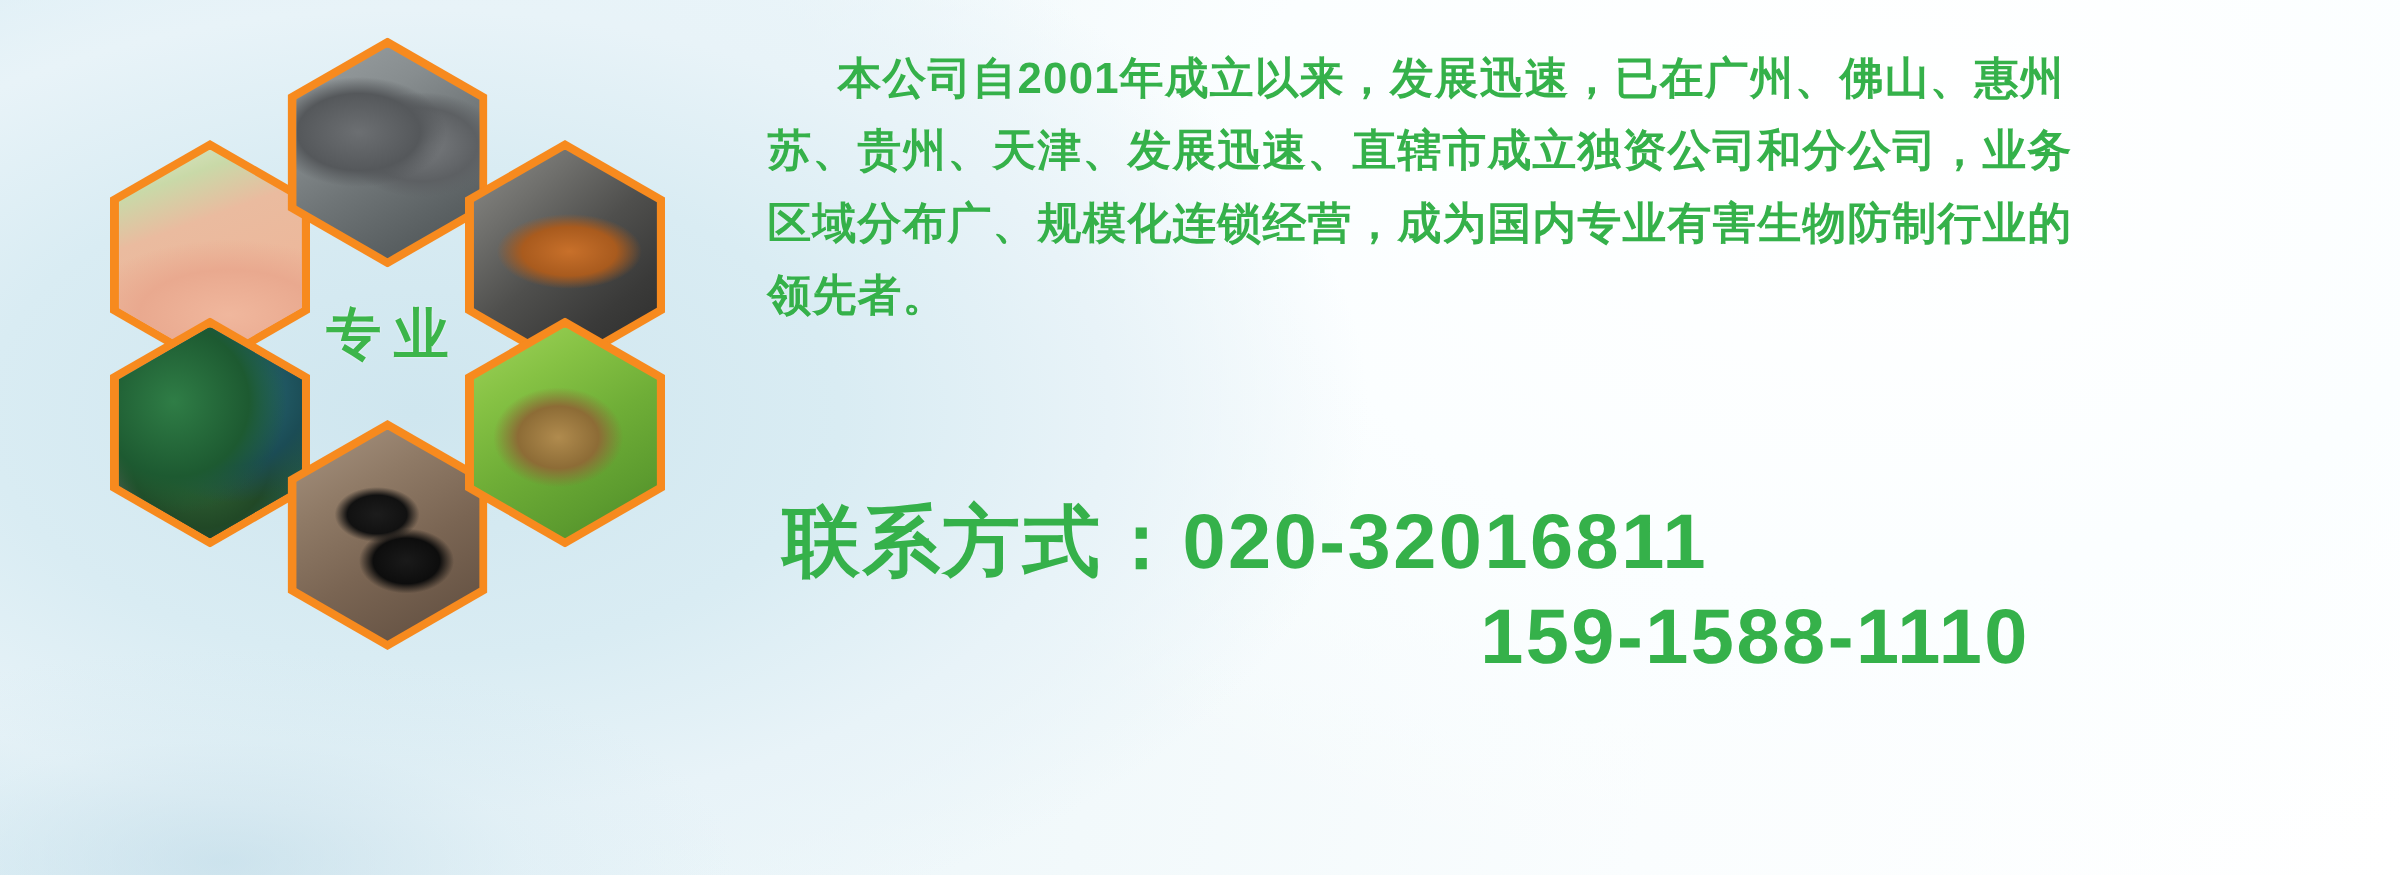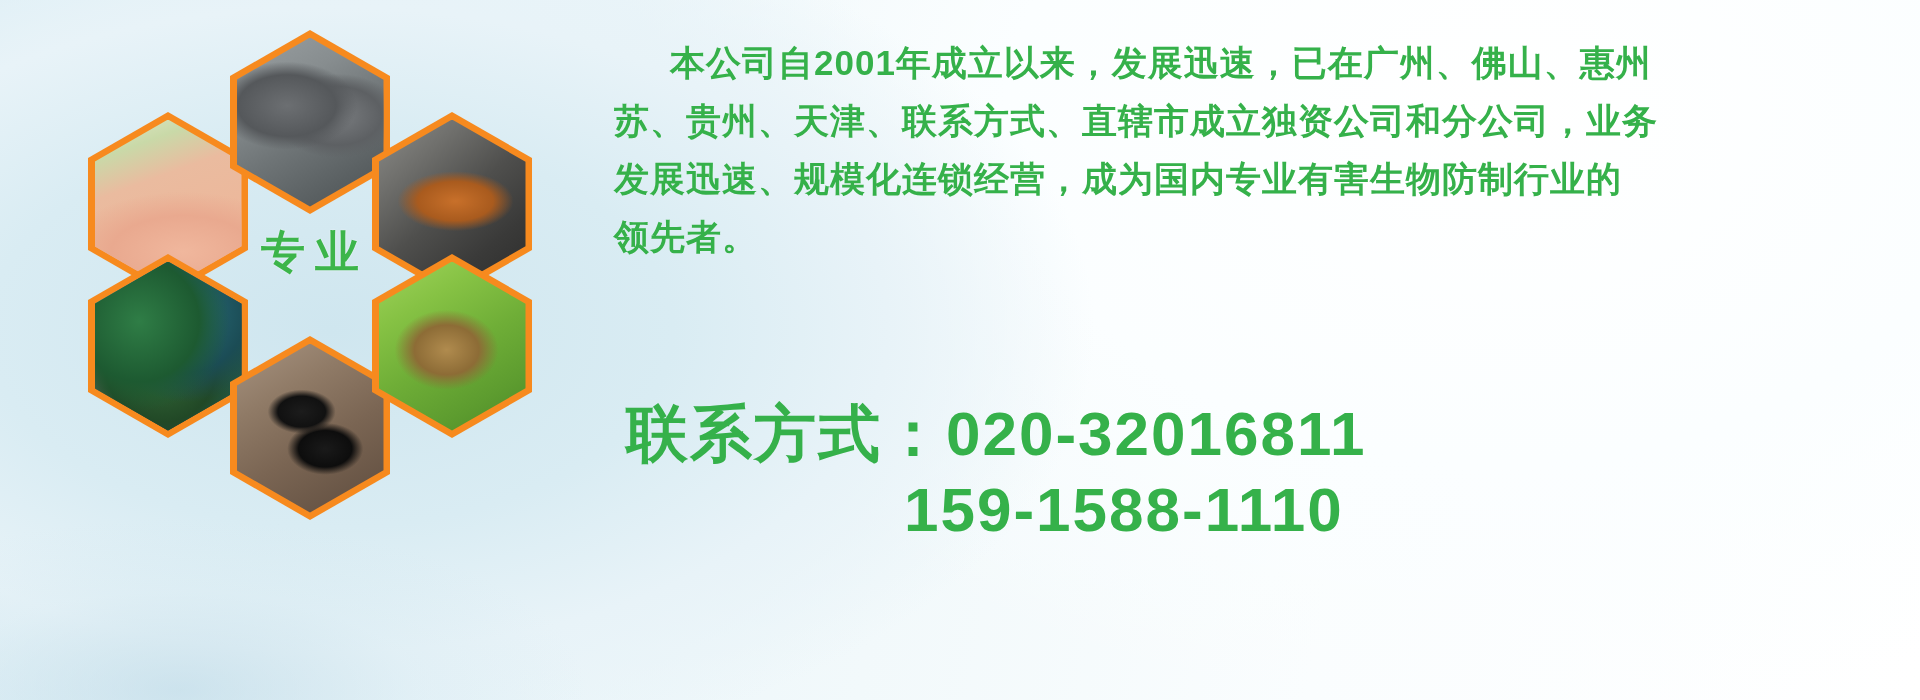--- a/index.html
+++ b/index.html
@@ -50,21 +50,21 @@
   
   .h-mosquito { left:0px;   top:104px; }
   .h-rats     { left:142px; top:22px;  }
   .h-roach    { left:284px; top:104px; }
   .h-flies    { left:0px;   top:246px; }
   .h-ant      { left:142px; top:328px; }
   .h-bug      { left:284px; top:246px; }
 
   .hex-label{
     position:absolute;
-    left:152px; top:164px;
+    left:152px; top:180px;
     width:140px; height:160px;
     display:flex; flex-direction:column;
     align-items:center; justify-content:center;
     gap:6px;
     z-index:6;
   }
   .hex-label span{
     color:#3cb54a;
     font-size:44px;
     font-weight:bold;
@@ -137,21 +137,21 @@
   }
   .contact .c-line{
     color:#35b14a;
     font-size:62px;
     font-weight:bold;
     line-height:76px;
     letter-spacing:2px;
     white-space:nowrap;
   }
   .contact .c-line.phone1{ padding-left:12px; }
-  .contact .c-line.phone2{ padding-left:290px; }
+  .contact .c-line.phone2{ padding-left:290px;text-align:center; }
 </style>
 </head>
 <body>
 
 <div id="banner">
 
   <div class="hex-wrap">
 
     <div class="hex h-mosquito">
       <div class="inner">
@@ -191,22 +191,22 @@
 
     <div class="hex-label">
       <span>专业</span>
     </div>
   </div>
 
   <div class="content">
 
     <div class="para">
       <div class="line first">本公司自2001年成立以来，发展迅速，已在广州、佛山、惠州</div>
-      <div class="line">苏、贵州、天津、联系方式、直辖市成立独资公司和分公司，业务</div>
-      <div class="line">发展迅速、规模化连锁经营，成为国内专业有害生物防制行业的</div>
+      <div class="line">苏、贵州、天津、发展迅速、直辖市成立独资公司和分公司，业务</div>
+      <div class="line">区域分布广、规模化连锁经营，成为国内专业有害生物防制行业的</div>
       <div class="line">领先者。</div>
     </div>
 
     <div class="contact">
       <div class="c-line phone1">联系方式：020-32016811</div>
       <div class="c-line phone2">159-1588-1110</div>
     </div>
 
   </div>
 </div>

